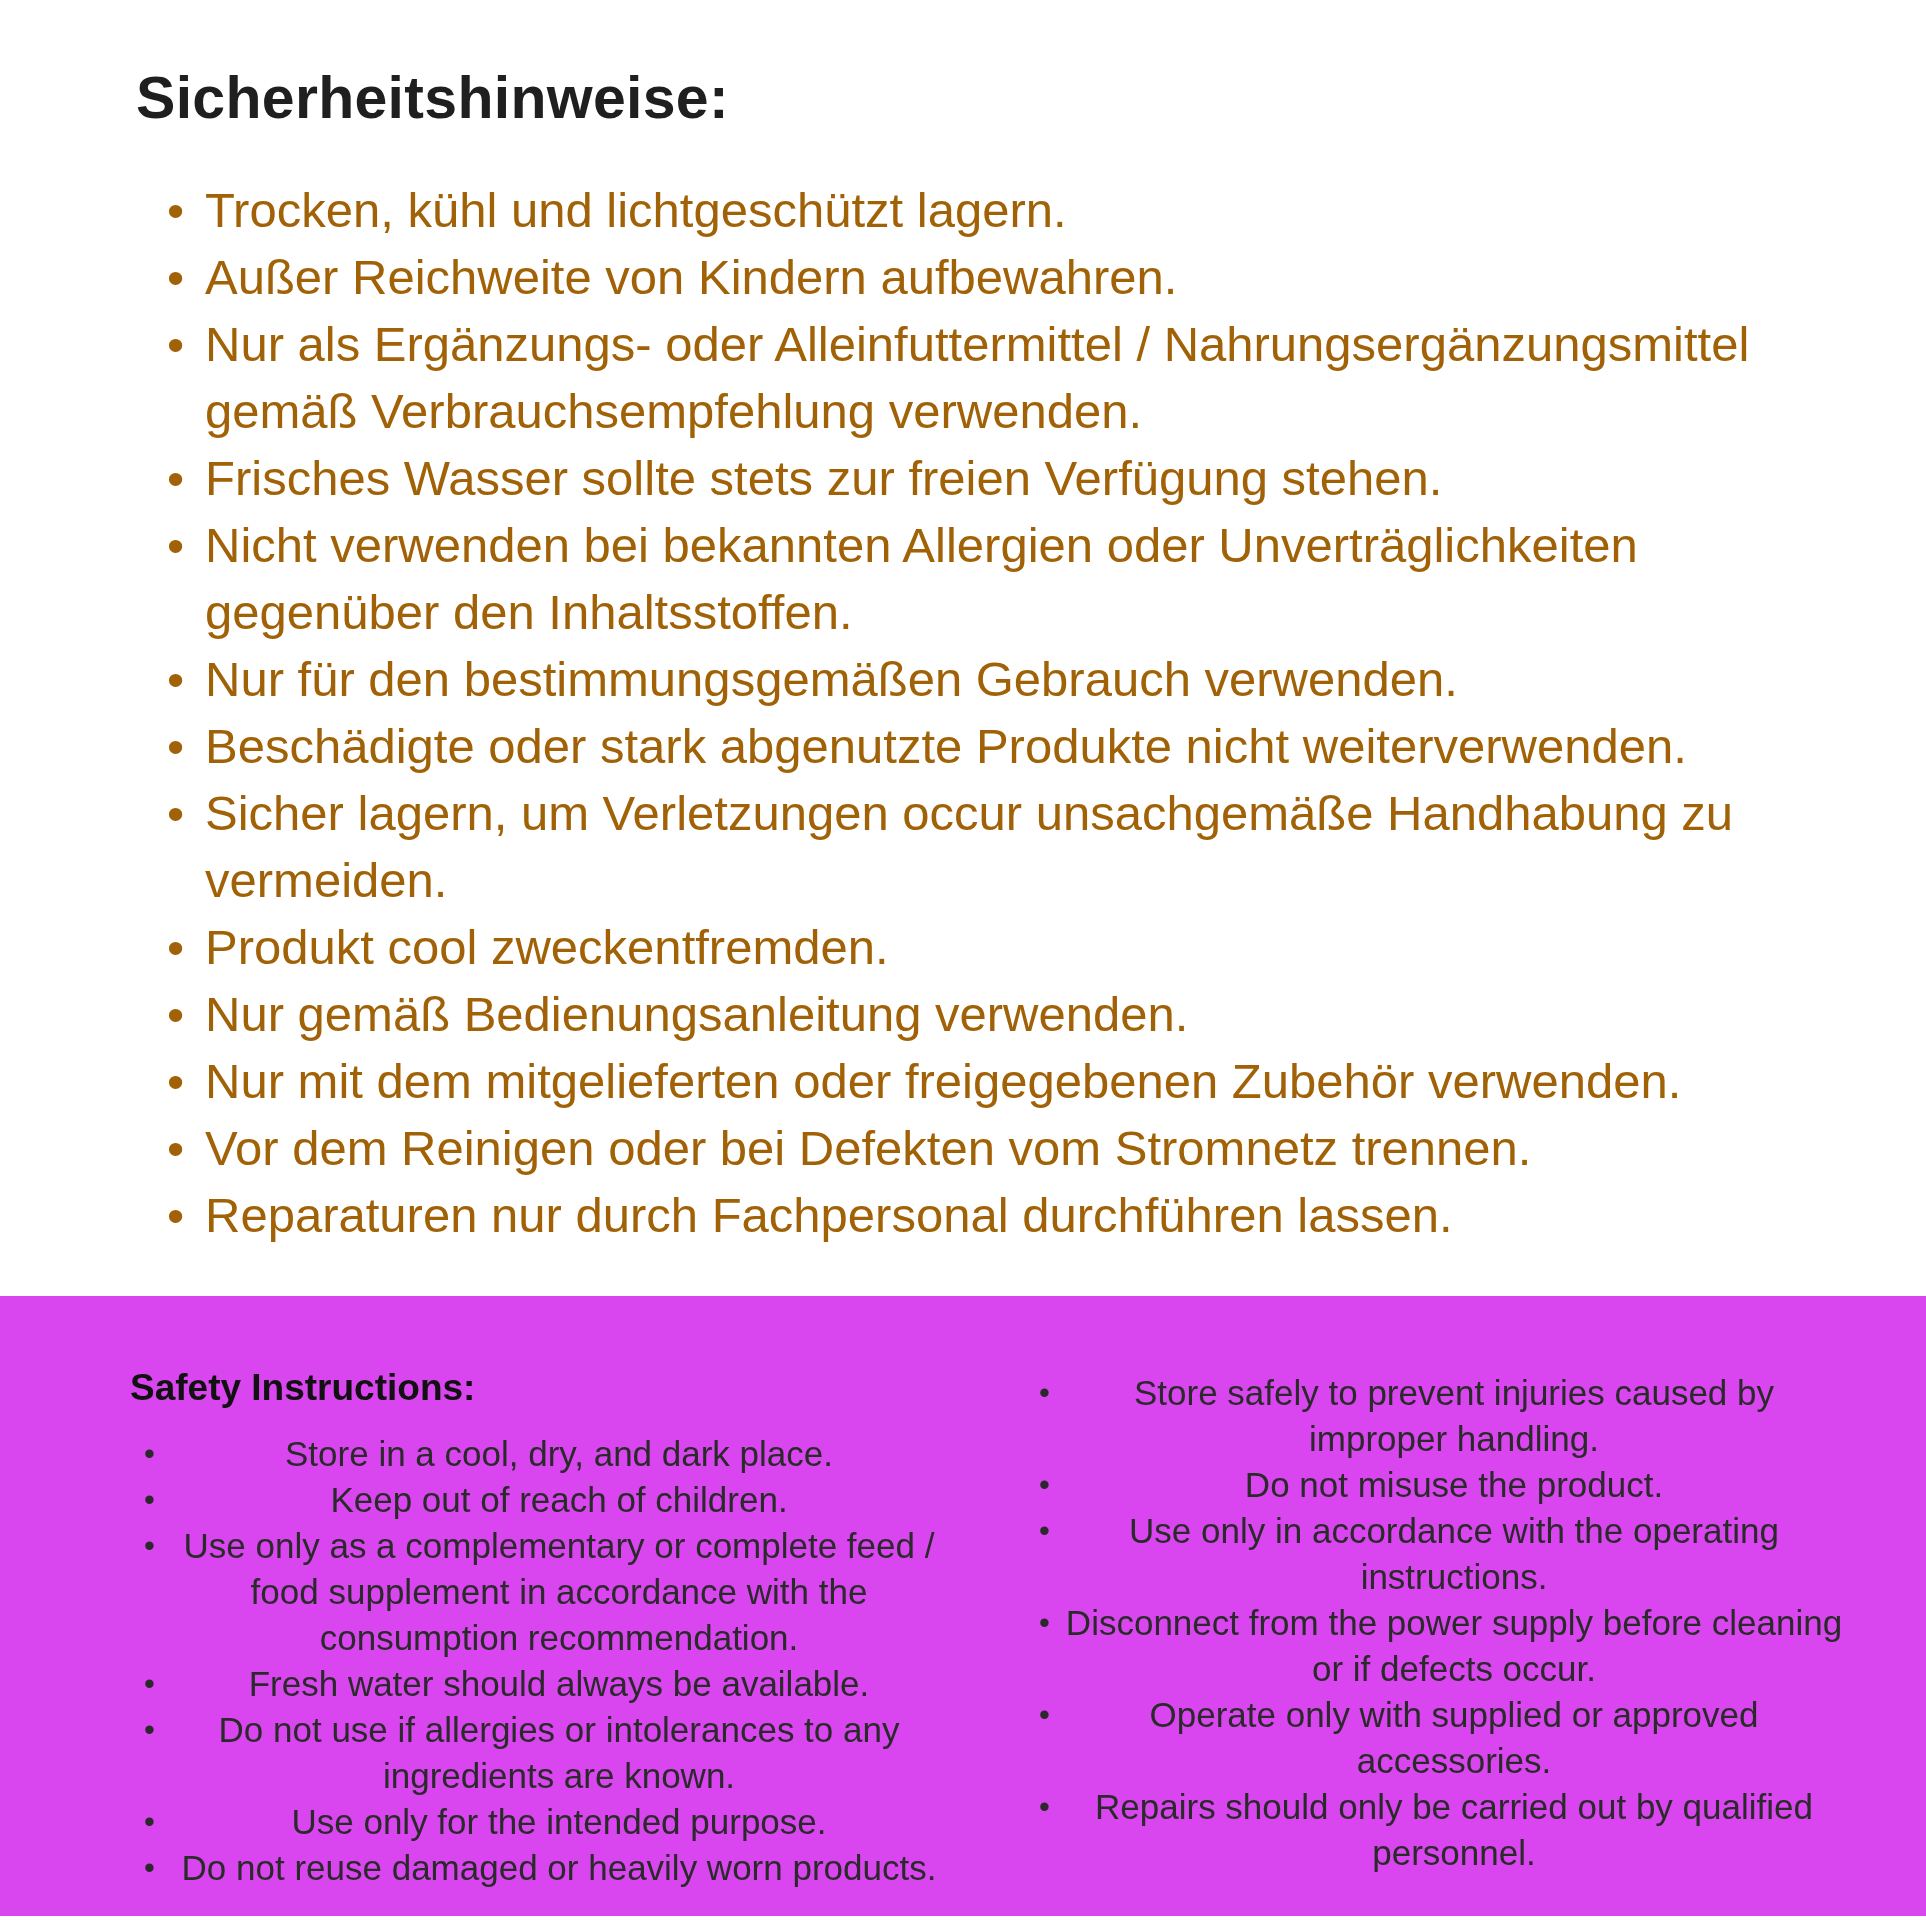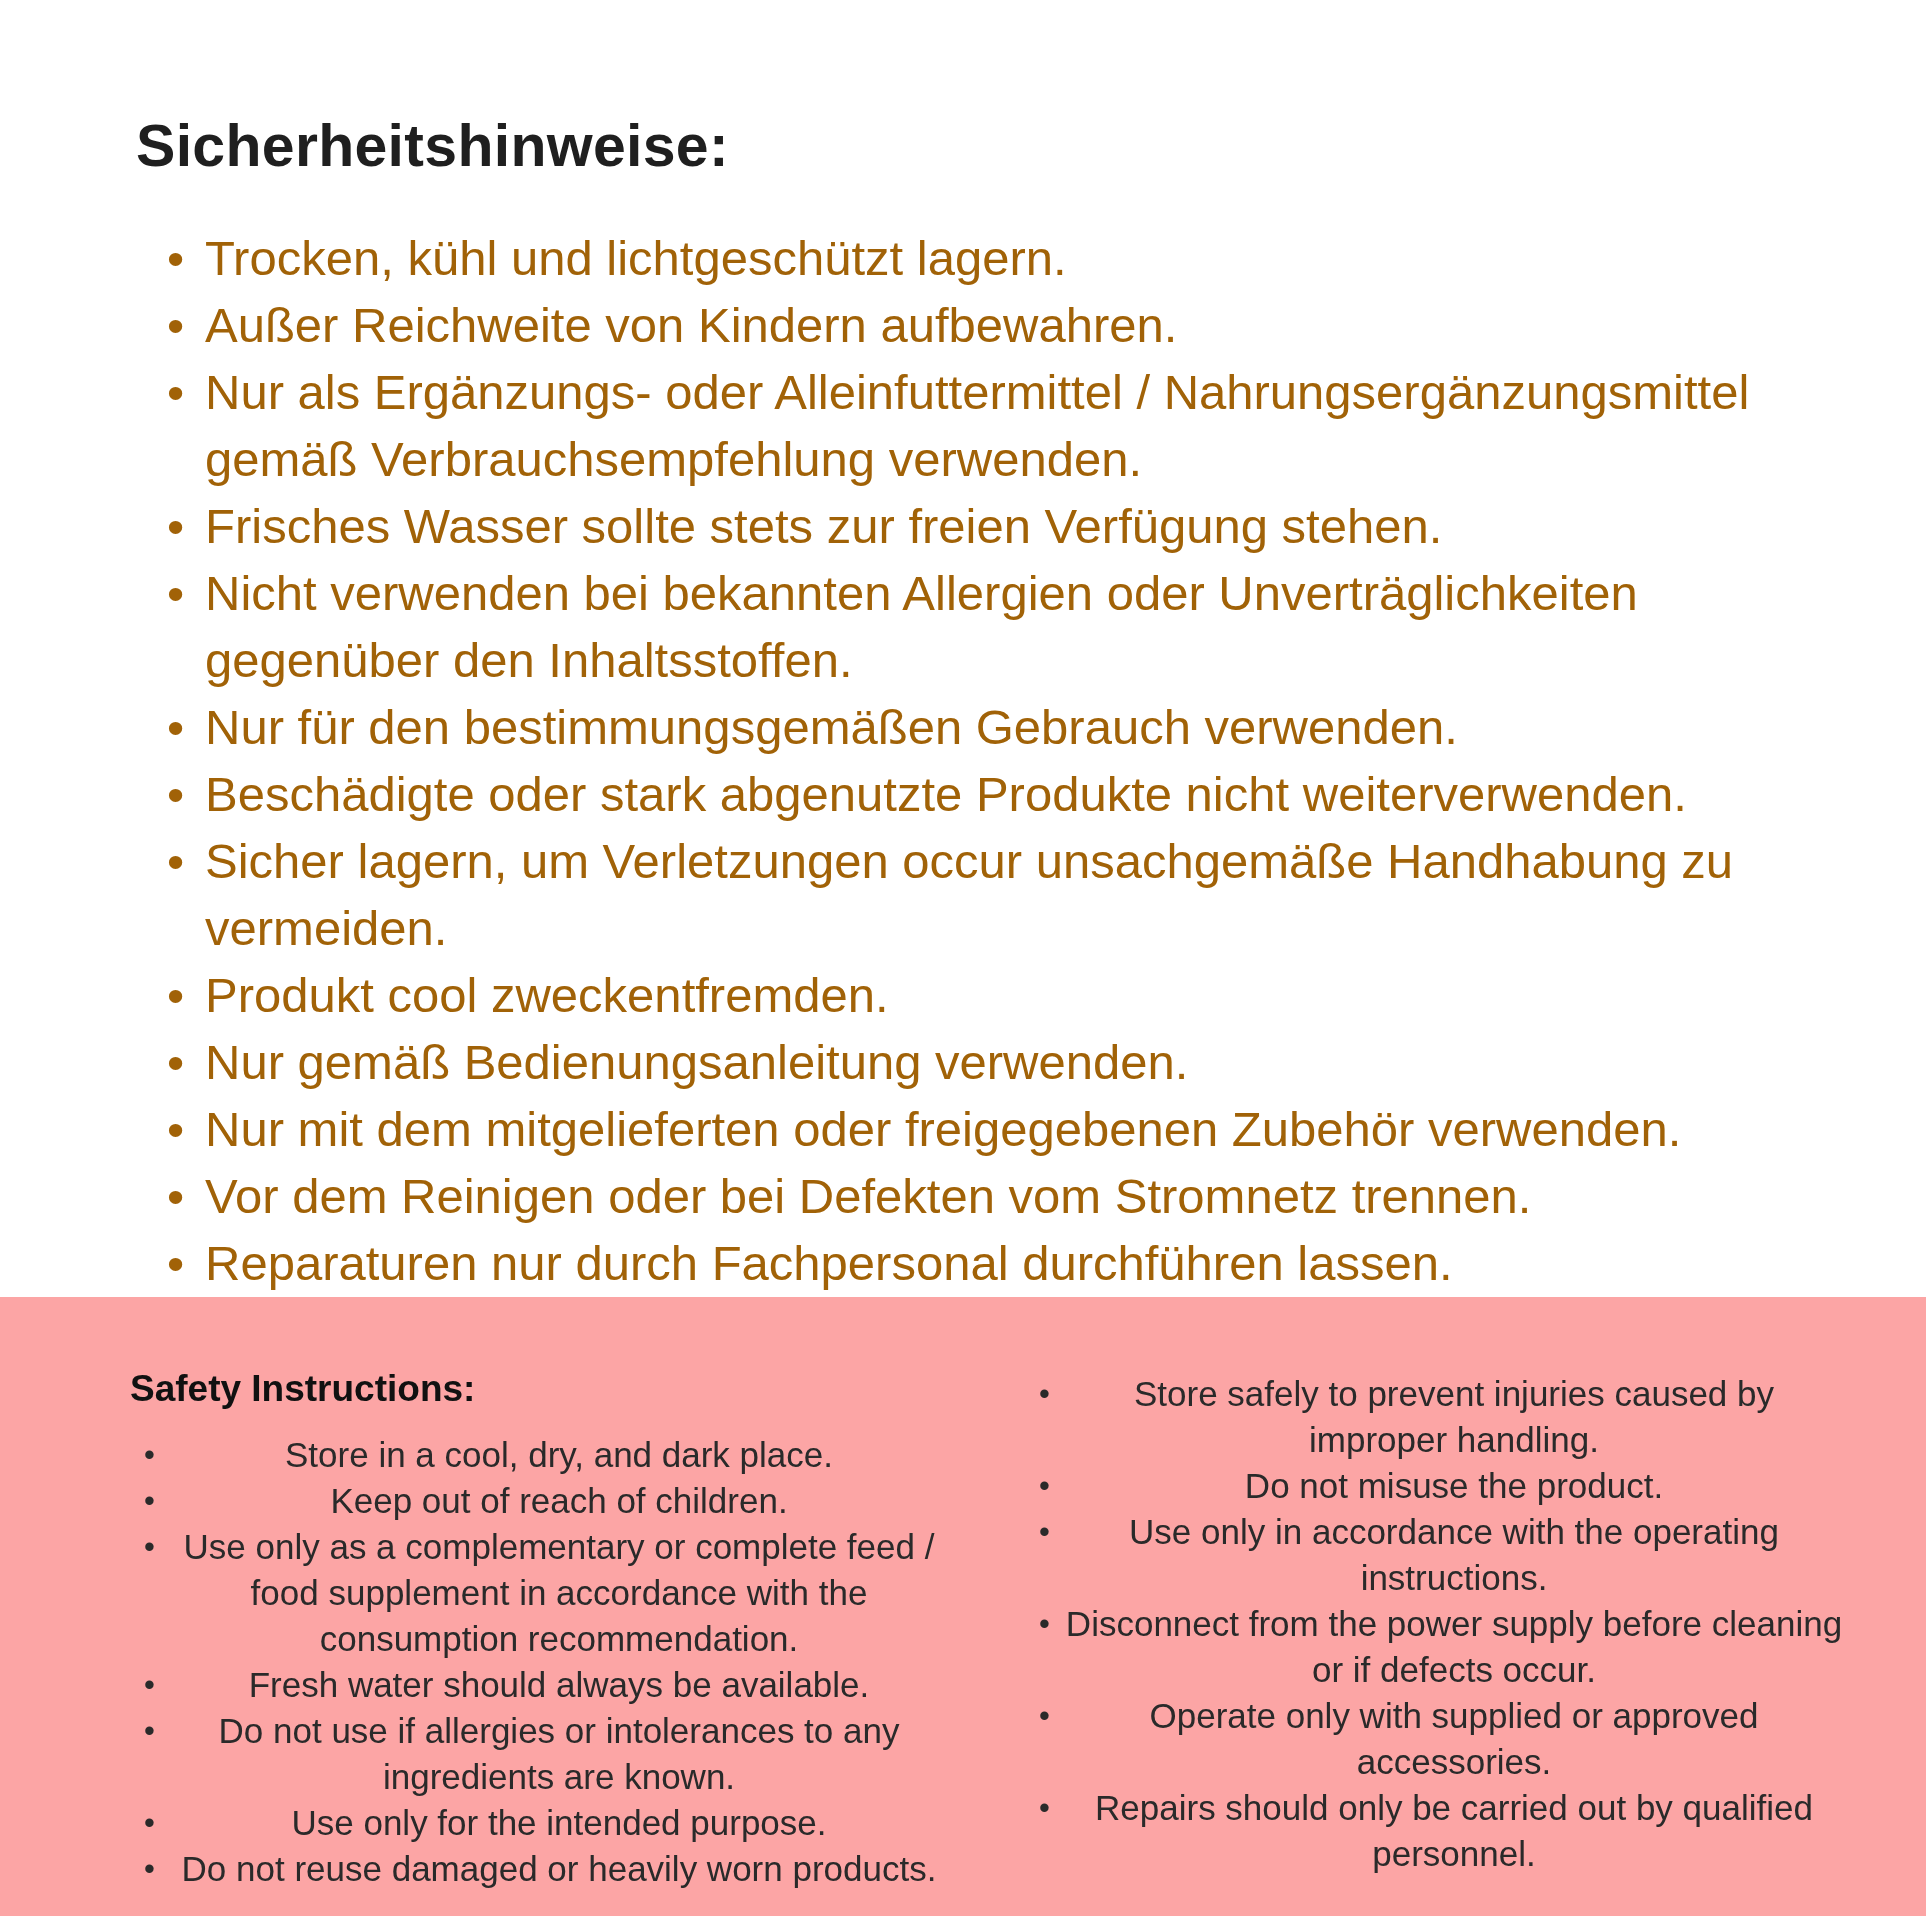--- a/index.html
+++ b/index.html
@@ -18,21 +18,20 @@
     flex-direction: column;
     box-sizing: border-box;
     background: #ffffff;
   }
 
   
   .german-section {
     box-sizing: border-box;
     padding: 64px 77px 0 136px;
     flex: 0 0 auto;
-    margin-top: 48px;
   }
   .german-title {
     font-size: 59px;
     font-weight: bold;
     margin: 0 0 45px 0;
     letter-spacing: 0.3px;
   }
   ul.bullet-list {
     list-style: none;
     margin: 0;
@@ -50,21 +49,21 @@
     content: "\2022";
     position: absolute;
     left: 31px;
     top: 0;
   }
 
   
   .english-section {
     box-sizing: border-box;
     margin-top: auto;
-    background: #fca5a5;
+    background: #d946ef;
     height: 620px;
     width: 1926px;
     padding: 71px 83px 0 130px;
     display: flex;
     flex-direction: row;
     gap: 77px;
   }
   .english-col {
     flex: 1 1 0;
   }

